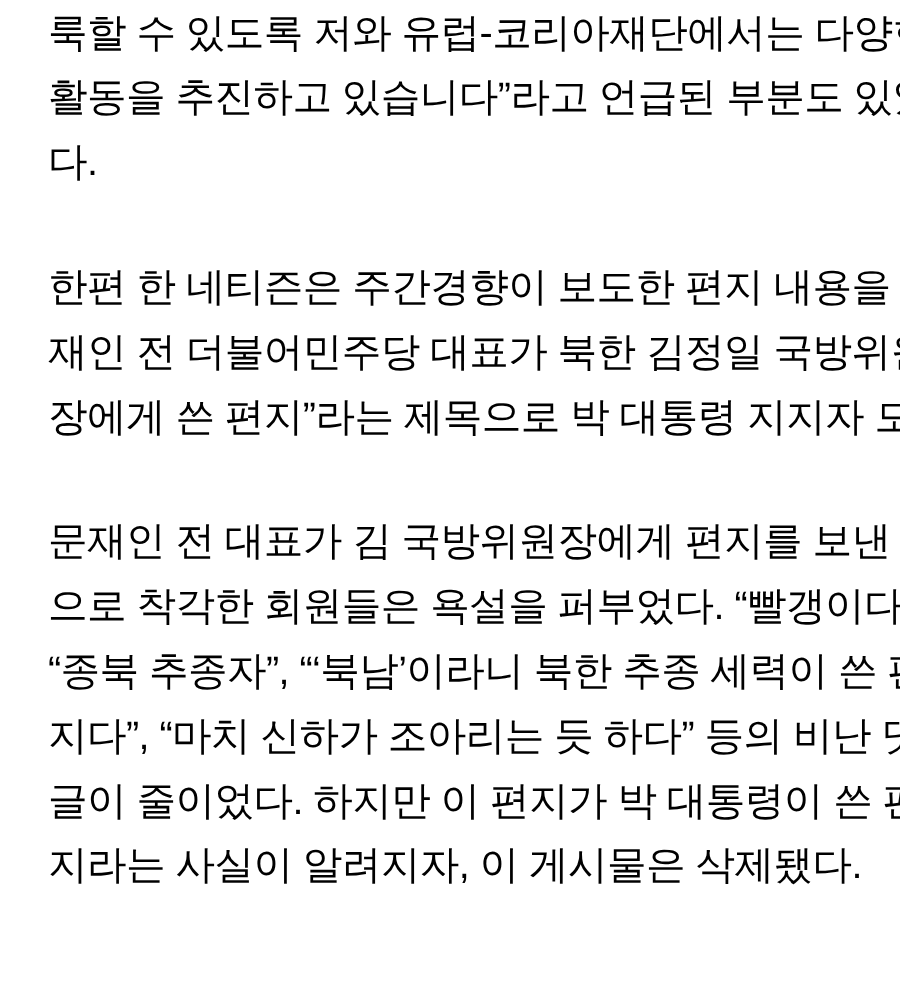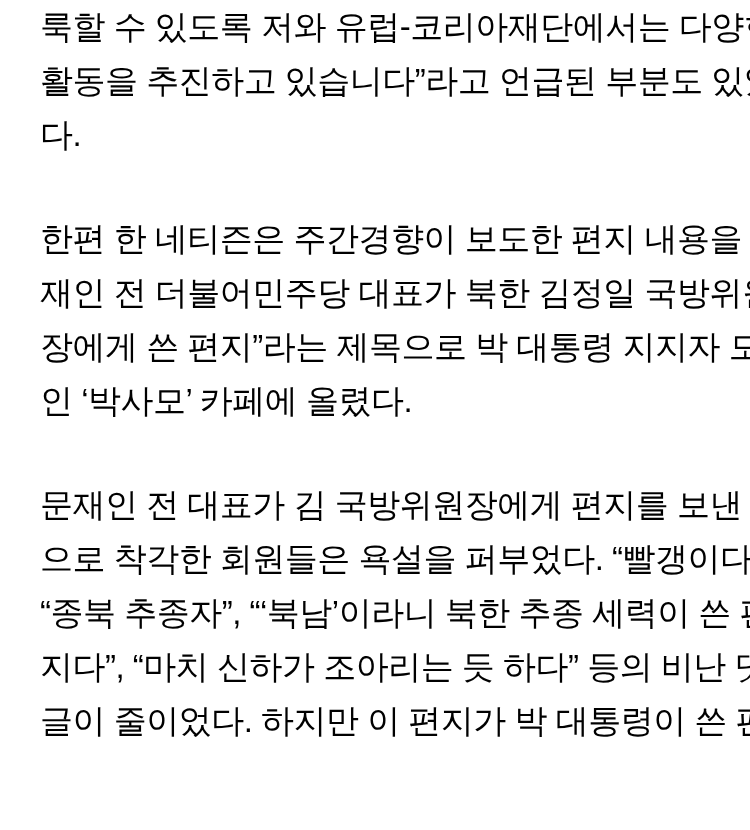--- a/index.html
+++ b/index.html
@@ -38,24 +38,24 @@
   <p class="para">
     <span class="line">룩할 수 있도록 저와 유럽-코리아재단에서는 다양한</span>
     <span class="line">활동을 추진하고 있습니다”라고 언급된 부분도 있었</span>
     <span class="line">다.</span>
   </p>
 
   <p class="para">
     <span class="line">한편 한 네티즌은 주간경향이 보도한 편지 내용을 “문</span>
     <span class="line">재인 전 더불어민주당 대표가 북한 김정일 국방위원</span>
     <span class="line">장에게 쓴 편지”라는 제목으로 박 대통령 지지자 모임</span>
-    <span class="line">인 ‘박사모’ 카페에 올렸다.</span>
   </p>
 
   <p class="para">
     <span class="line">문재인 전 대표가 김 국방위원장에게 편지를 보낸 것</span>
     <span class="line">으로 착각한 회원들은 욕설을 퍼부었다. “빨갱이다”,</span>
     <span class="line">“종북 추종자”, “‘북남’이라니 북한 추종 세력이 쓴 편</span>
     <span class="line">지다”, “마치 신하가 조아리는 듯 하다” 등의 비난 댓</span>
     <span class="line">글이 줄이었다. 하지만 이 편지가 박 대통령이 쓴 편</span>
+    <span class="line">지라는 사실이 알려지자, 이 게시물은 삭제됐다.</span>
   </p>
 
 </div>
 
 </body></html>

